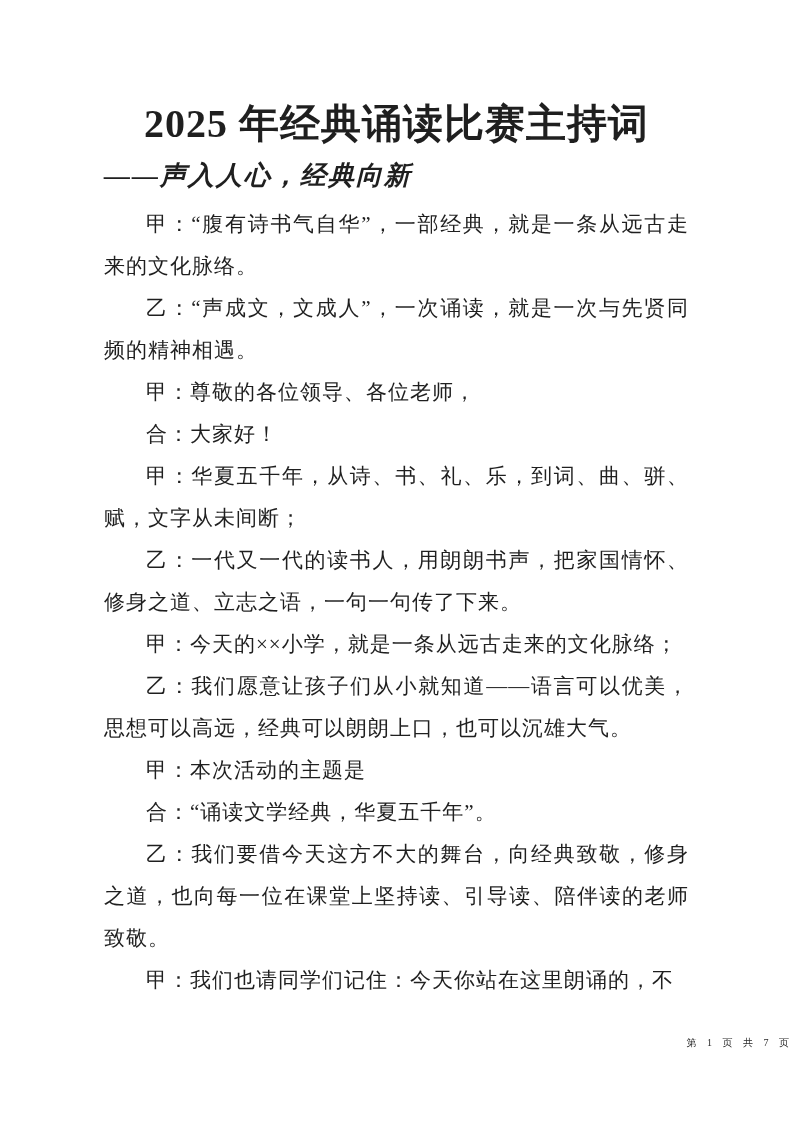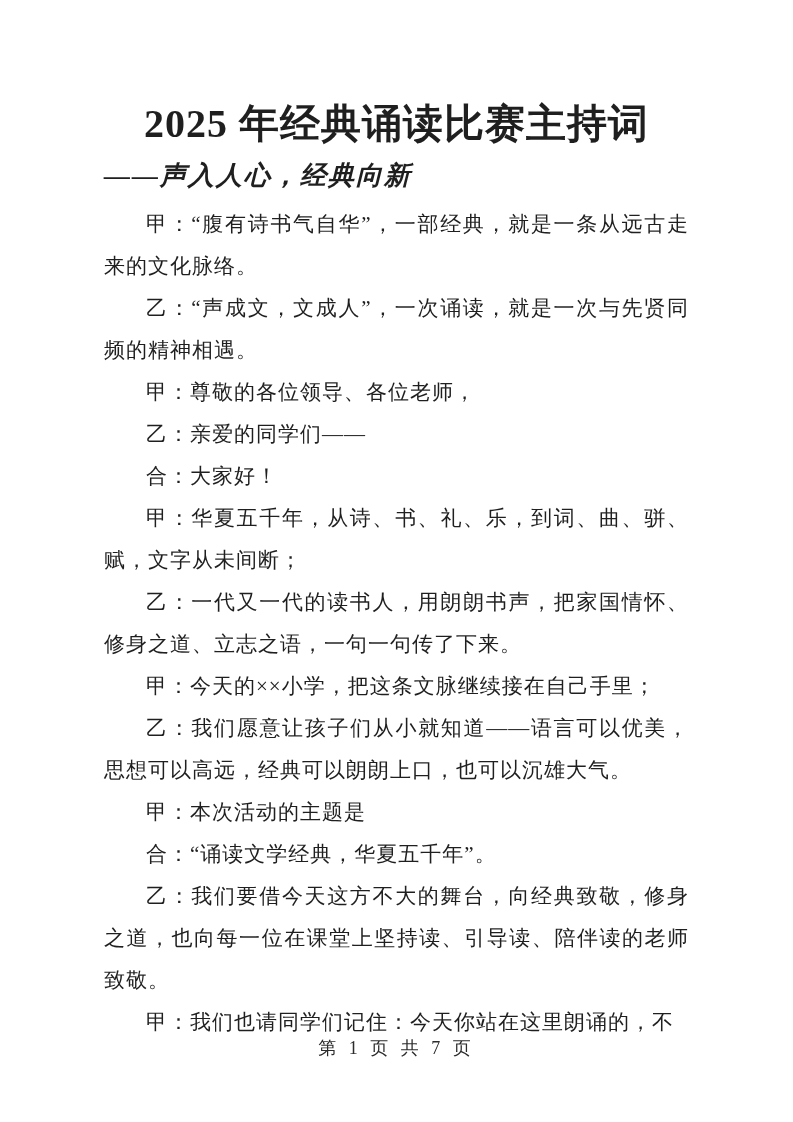--- a/index.html
+++ b/index.html
@@ -48,42 +48,41 @@
     letter-spacing: 1px;
     text-align: justify;
     text-justify: inter-character;
     text-indent: 2em;
   }
   .page-footer {
     position: absolute;
     top: 1036px;
     left: 0;
     width: 100%;
-    text-align: center;
-    font-size: 18px;
+    text-align: right;
+    font-size: 10px;
     letter-spacing: 4px;
     color: #2b2b2b;
   }
 </style>
 </head>
 <body>
 
 <div class="page">
   <div class="content">
     <h1 class="doc-title">2025 年经典诵读比赛主持词</h1>
     <h2 class="doc-subtitle">——声入人心，经典向新</h2>
     <div class="doc-body">
         <p>甲：“腹有诗书气自华”，一部经典，就是一条从远古走来的文化脉络。</p>
         <p>乙：“声成文，文成人”，一次诵读，就是一次与先贤同频的精神相遇。</p>
         <p>甲：尊敬的各位领导、各位老师，</p>
-        <p>乙：亲爱的同学们——</p>
         <p>合：大家好！</p>
         <p>甲：华夏五千年，从诗、书、礼、乐，到词、曲、骈、赋，文字从未间断；</p>
         <p>乙：一代又一代的读书人，用朗朗书声，把家国情怀、修身之道、立志之语，一句一句传了下来。</p>
-        <p>甲：今天的××小学，把这条文脉继续接在自己手里；</p>
+        <p>甲：今天的××小学，就是一条从远古走来的文化脉络；</p>
         <p>乙：我们愿意让孩子们从小就知道——语言可以优美，思想可以高远，经典可以朗朗上口，也可以沉雄大气。</p>
         <p>甲：本次活动的主题是</p>
         <p>合：“诵读文学经典，华夏五千年”。</p>
         <p>乙：我们要借今天这方不大的舞台，向经典致敬，修身之道，也向每一位在课堂上坚持读、引导读、陪伴读的老师致敬。</p>
         <p>甲：我们也请同学们记住：今天你站在这里朗诵的，不</p>
       </div>
   </div>
   <div class="page-footer">第 1 页 共 7 页</div>
 </div>
 

